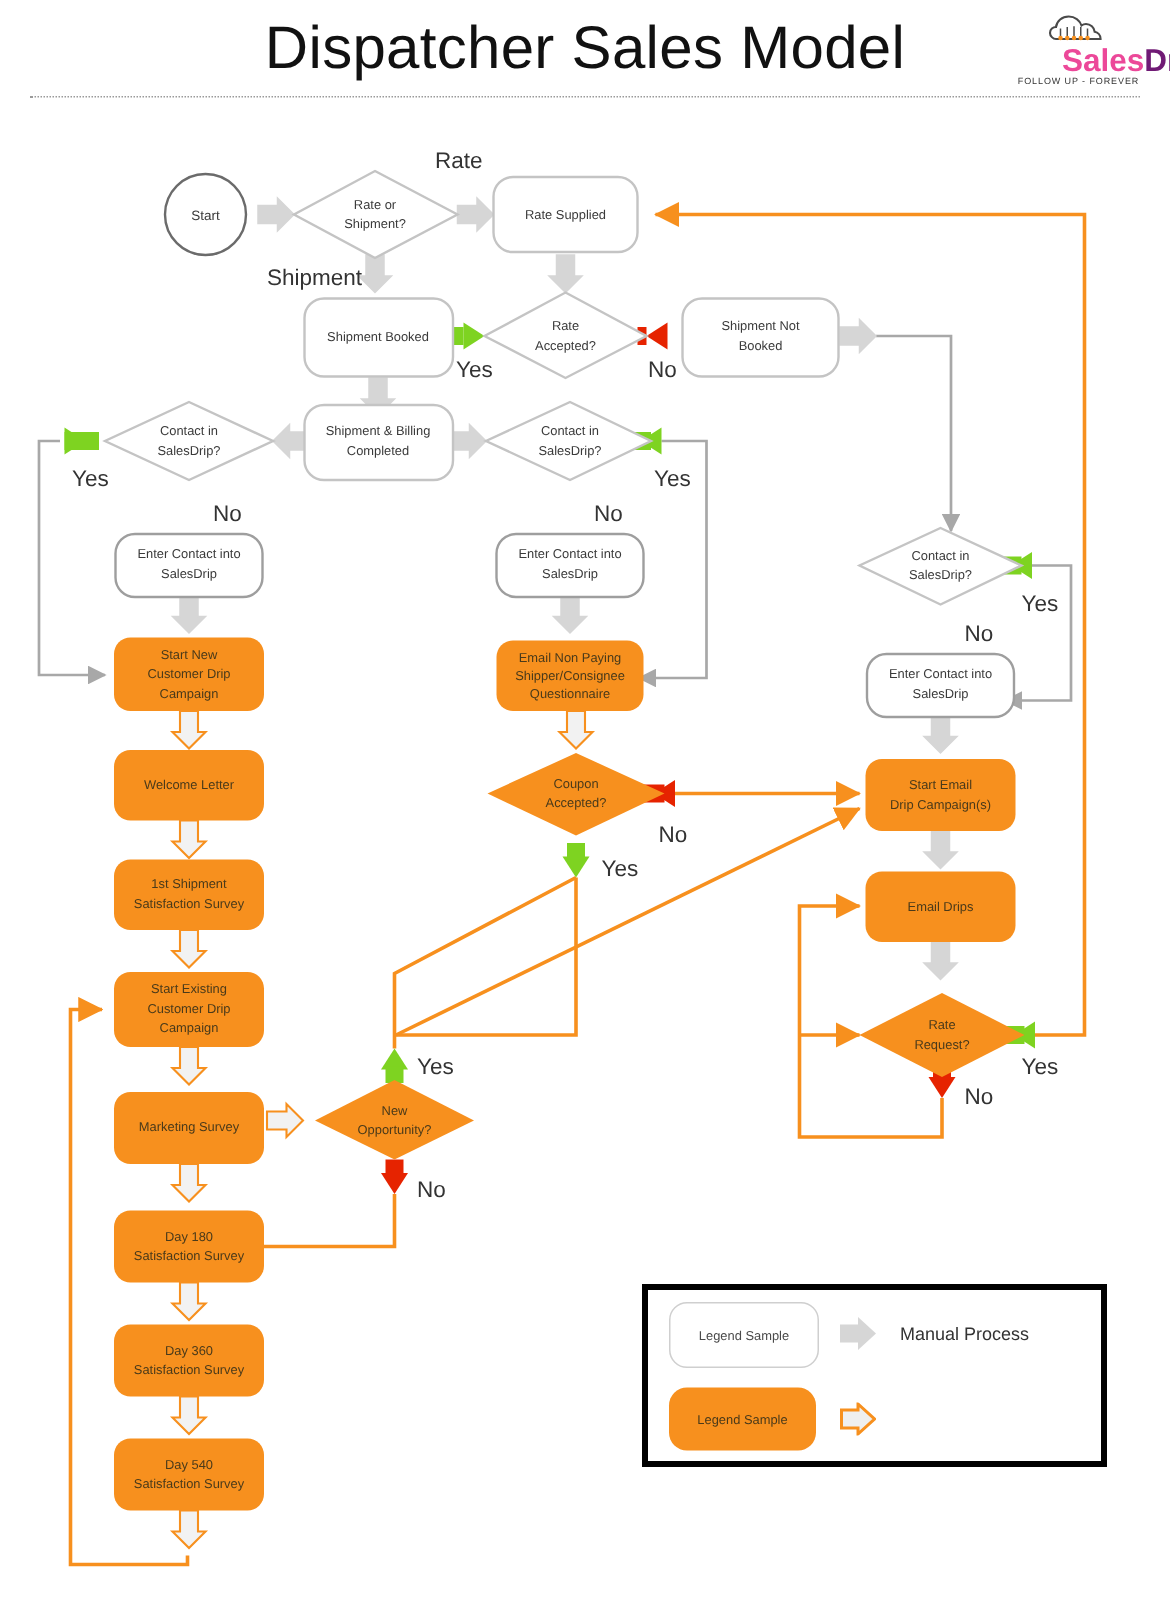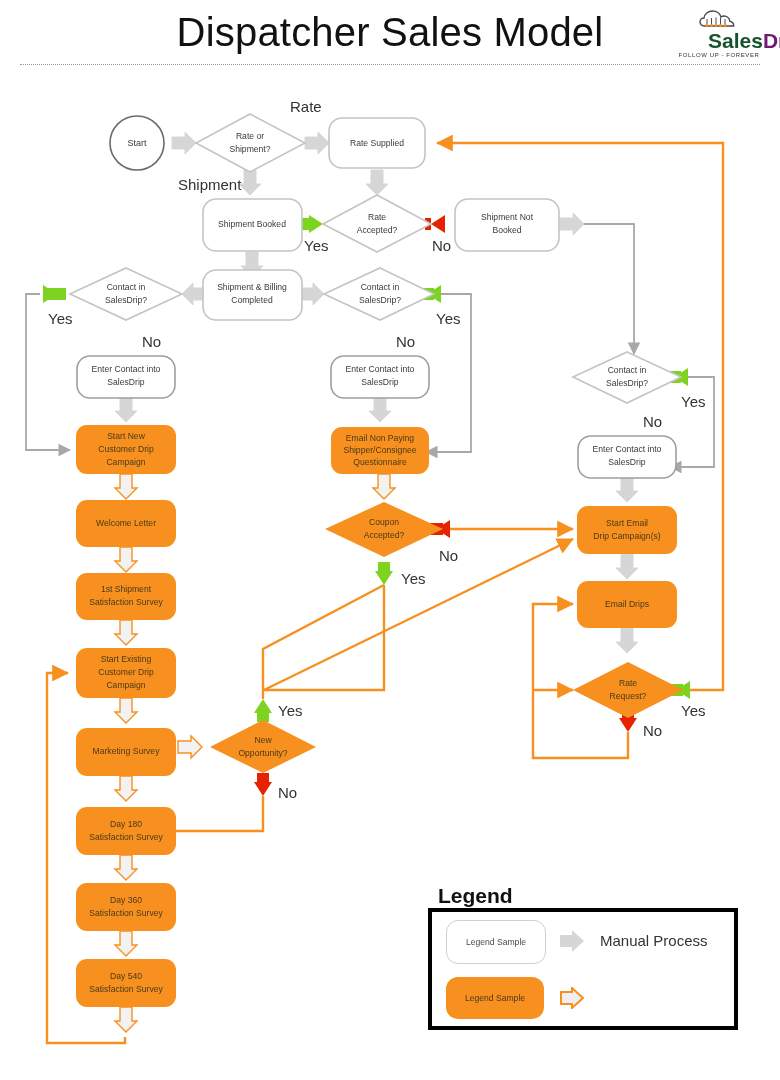--- a/index.html
+++ b/index.html
@@ -12,48 +12,48 @@
          font-size:40px;font-weight:400;color:#111;letter-spacing:.2px;
          font-family:"Liberation Sans",sans-serif;}
   .hr{position:absolute;left:20px;top:64px;width:740px;height:0;
       border-top:1px dotted #9a9a9a;}
 
   
   .logo{position:absolute;right:6px;top:6px;width:110px;height:56px;}
   .logo-txt{position:absolute;left:0;top:24px;width:110px;text-align:center;
             font-size:21px;font-weight:bold;line-height:22px;
             font-family:"Liberation Sans",sans-serif;}
-  .logo-s{color:#14532d;margin-left:44px;}
+  .logo-s{color:#ec4899;margin-left:44px;}
   .logo-d{color:#701a75;}
   .logo-sub{position:absolute;left:0;top:46px;width:110px;text-align:center;
             font-size:6px;letter-spacing:.6px;color:#333;}
 
   
   #diagram{position:absolute;left:0;top:62px;width:780px;height:1018px;}
   svg{display:block;}
 
   .nodeText{font-family:"Liberation Sans",sans-serif;fill:#3a3a3a;font-size:8.6px;
             text-anchor:middle;dominant-baseline:middle;}
   .nodeTextDark{fill:#4a3a1a;}
   .lbl{font-family:"Liberation Sans",sans-serif;fill:#333;font-size:15px;}
   .startTxt{font-family:"Liberation Sans",sans-serif;fill:#3a3a3a;font-size:9px;
             text-anchor:middle;dominant-baseline:middle;}
 
   
   .legend-title{position:absolute;left:438px;top:884px;font-size:21px;font-weight:bold;color:#111;text-align:center;}
-  .legend-box{position:absolute;left:428px;top:908px;width:310px;height:122px;
+  .legend-box{position:absolute;left:428px;top:856px;width:310px;height:122px;
               border:4px solid #000;background:#fff;box-sizing:border-box;}
   .legend-row{position:absolute;left:0;width:310px;height:57px;}
   .lg-sample{position:absolute;left:14px;top:8px;width:98px;height:42px;
              border-radius:12px;display:flex;align-items:center;justify-content:center;
              font-size:8.6px;color:#4a4a4a;}
   .lg-sample.manual{border:1.6px solid #cfcfcf;background:#fff;}
   .lg-sample.auto{background:#F7901E;color:#4a3a1a;border:none;}
   .lg-arrow{position:absolute;left:128px;top:18px;width:24px;height:22px;}
-  .lg-text{position:absolute;left:168px;top:14px;font-size:15px;color:#333;line-height:30px;}
+  .lg-text{position:absolute;left:168px;top:14px;font-size:12px;color:#333;line-height:30px;}
 </style>
 </head>
 <body>
 
 <div id="root">
 
   <div class="header">
     <div class="title">Dispatcher Sales Model</div>
 
     <div class="logo">

